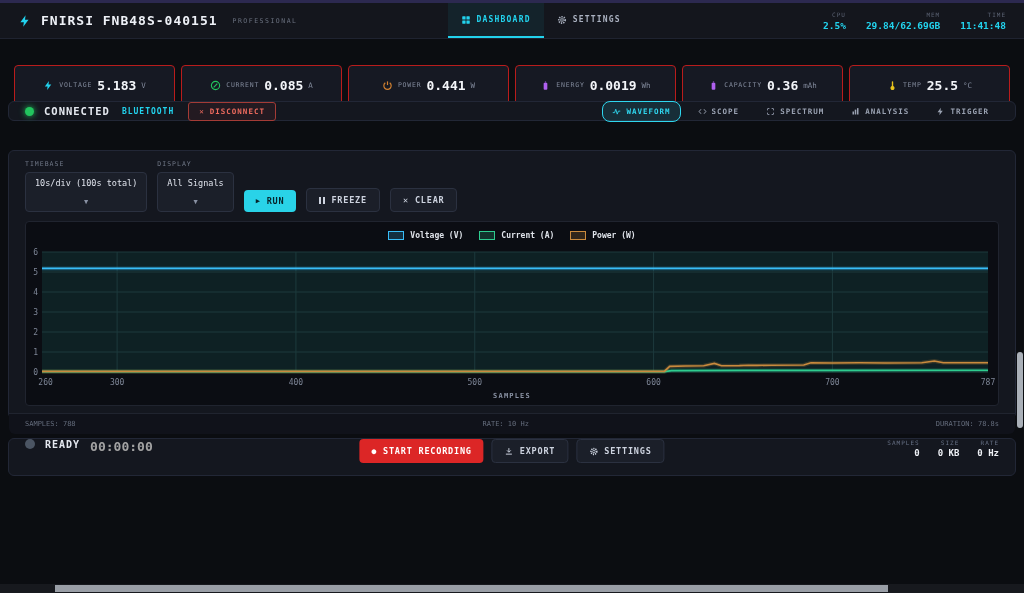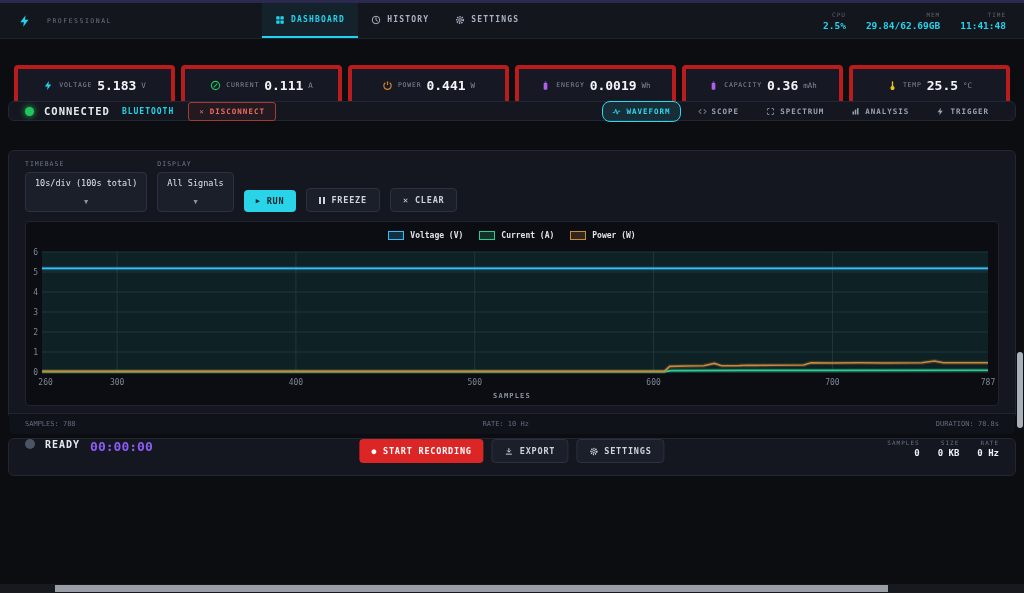--- a/index.html
+++ b/index.html
@@ -31,21 +31,21 @@
   .header-tab.active { color:#22d3ee; border-bottom-color:#22d3ee; background:rgba(34,211,238,0.07); }
   .header-tab svg { width:10px; height:10px; }
   .header-stats { margin-left:auto; display:flex; align-items:center; gap:20px; }
   .hstat { text-align:right; }
   .hstat .lbl { font-size:6px; color:#596070; letter-spacing:1px; }
   .hstat .val { font-size:9.5px; font-weight:bold; color:#22d3ee; margin-top:2px; }
 
   
   .metrics { position:absolute; top:52px; left:0; right:0; height:42px; padding:0 14px; display:flex; gap:6px; align-items:center; }
   .mcard {
-    flex:1; height:40px; background:#161923; border:4px solid #b91c1c; border-radius:4px;
+    flex:1; height:40px; background:#161923; border:1px solid #b91c1c; border-radius:4px;
     display:flex; align-items:center; justify-content:center; gap:5px;margin-top:24px;
   }
   .mcard svg { width:11px; height:11px; flex:none; }
   .mcard .mlabel { font-size:6.5px; color:#828a9c; letter-spacing:0.8px; }
   .mcard .mvalue { font-size:13px; font-weight:bold; color:#f3f5f9; }
   .mcard .munit { font-size:7.5px; color:#828a9c; }
   .c-cyan{color:#22d3ee} .c-green{color:#22c55e} .c-orange{color:#d08030}
   .c-purple{color:#b060f0} .c-yellow{color:#e8c21c}
 
   
@@ -108,21 +108,21 @@
   }
 
   
   .recorder {
     position:absolute; top:438px; left:8px; right:8px; height:38px;
     background:#14171f; border:1px solid #222736; border-radius:6px;
     display:flex; align-items:flex-start; padding:0 16px;
   }
   .rec-dot { width:10px; height:10px; border-radius:50%; background:#4b5563; }
   .rec-state { font-size:10px; font-weight:bold; letter-spacing:1px; margin:0 10px; }
-  .rec-timer { font-size:13px; font-weight:bold; color:#8b5cf6; }
+  .rec-timer { font-size:13px; font-weight:bold; color:#a3a3a3; }
   .rec-center { position:absolute; left:50%; transform:translateX(-50%); display:flex; gap:8px; }
   .btn-record { background:#dc2626; color:#fff; font-size:8.5px; }
   .rec-stats { margin-left:auto; display:flex; gap:18px; }
   .rstat { text-align:right; }
   .rstat .lbl { font-size:6px; color:#667085; letter-spacing:1px; }
   .rstat .val { font-size:9px; font-weight:bold; color:#eef1f6; margin-top:2px; }
 
   
   .hscroll-track { position:absolute; left:0; right:0; bottom:0; height:9px; background:#17191e; }
   .hscroll-thumb { position:absolute; left:55px; width:833px; top:1px; height:7px; background:#999ea6; }
@@ -133,40 +133,34 @@
 </head>
 <body>
 
 <div class="top-strip"></div>
 
 <div class="header">
   <div class="brand">
     <svg class="logo-bolt" viewBox="0 0 24 24">
         <path d="M13 2 4 14h6l-1 8 9-12h-6l1-8z" fill="currentColor"></path>
       </svg>
+    <span class="app-title">FNIRSI FNB48S-040151</span>
     <span class="app-badge">PROFESSIONAL</span>
   </div>
   <div class="header-tabs">
     <div class="header-tab active">
       <svg viewBox="0 0 24 24" fill="currentColor">
           <rect x="3" y="3" width="8" height="8" rx="1"></rect>
           <rect x="13" y="3" width="8" height="8" rx="1"></rect>
           <rect x="3" y="13" width="8" height="8" rx="1"></rect>
           <rect x="13" y="13" width="8" height="8" rx="1"></rect>
         </svg>
       <span>DASHBOARD</span>
     </div>
     <div class="header-tab">
-      <svg viewBox="0 0 24 24" fill="none" stroke="currentColor" stroke-width="2.4">
-          <circle cx="12" cy="12" r="9"></circle>
-          <path d="M12 6v6l4 3"></path>
-        </svg>
-      <span>HISTORY</span>
-    </div>
-    <div class="header-tab">
       <svg viewBox="0 0 24 24" fill="none" stroke="currentColor">
           <circle cx="12" cy="12" r="7.5" stroke-width="4.5" stroke-dasharray="3 2.5"></circle>
           <circle cx="12" cy="12" r="3.2" stroke-width="2.2"></circle>
         </svg>
       <span>SETTINGS</span>
     </div>
   </div>
   <div class="header-stats">
     <div class="hstat">
       <div class="lbl">CPU</div>
@@ -191,21 +185,21 @@
     <span class="mlabel">VOLTAGE</span>
     <span class="mvalue">5.183</span>
     <span class="munit">V</span>
   </div>
   <div class="mcard">
     <svg class="c-green" viewBox="0 0 24 24" fill="none" stroke="currentColor" stroke-width="2.4">
         <circle cx="12" cy="12" r="9"></circle>
         <path d="M8 16 16 8"></path>
       </svg>
     <span class="mlabel">CURRENT</span>
-    <span class="mvalue">0.111</span>
+    <span class="mvalue">0.085</span>
     <span class="munit">A</span>
   </div>
   <div class="mcard">
     <svg class="c-orange" viewBox="0 0 24 24" fill="none" stroke="currentColor" stroke-width="2.6">
         <path d="M12 3v8"></path>
         <path d="M7.2 6.2a8 8 0 1 0 9.6 0"></path>
       </svg>
     <span class="mlabel">POWER</span>
     <span class="mvalue">0.441</span>
     <span class="munit">W</span>

